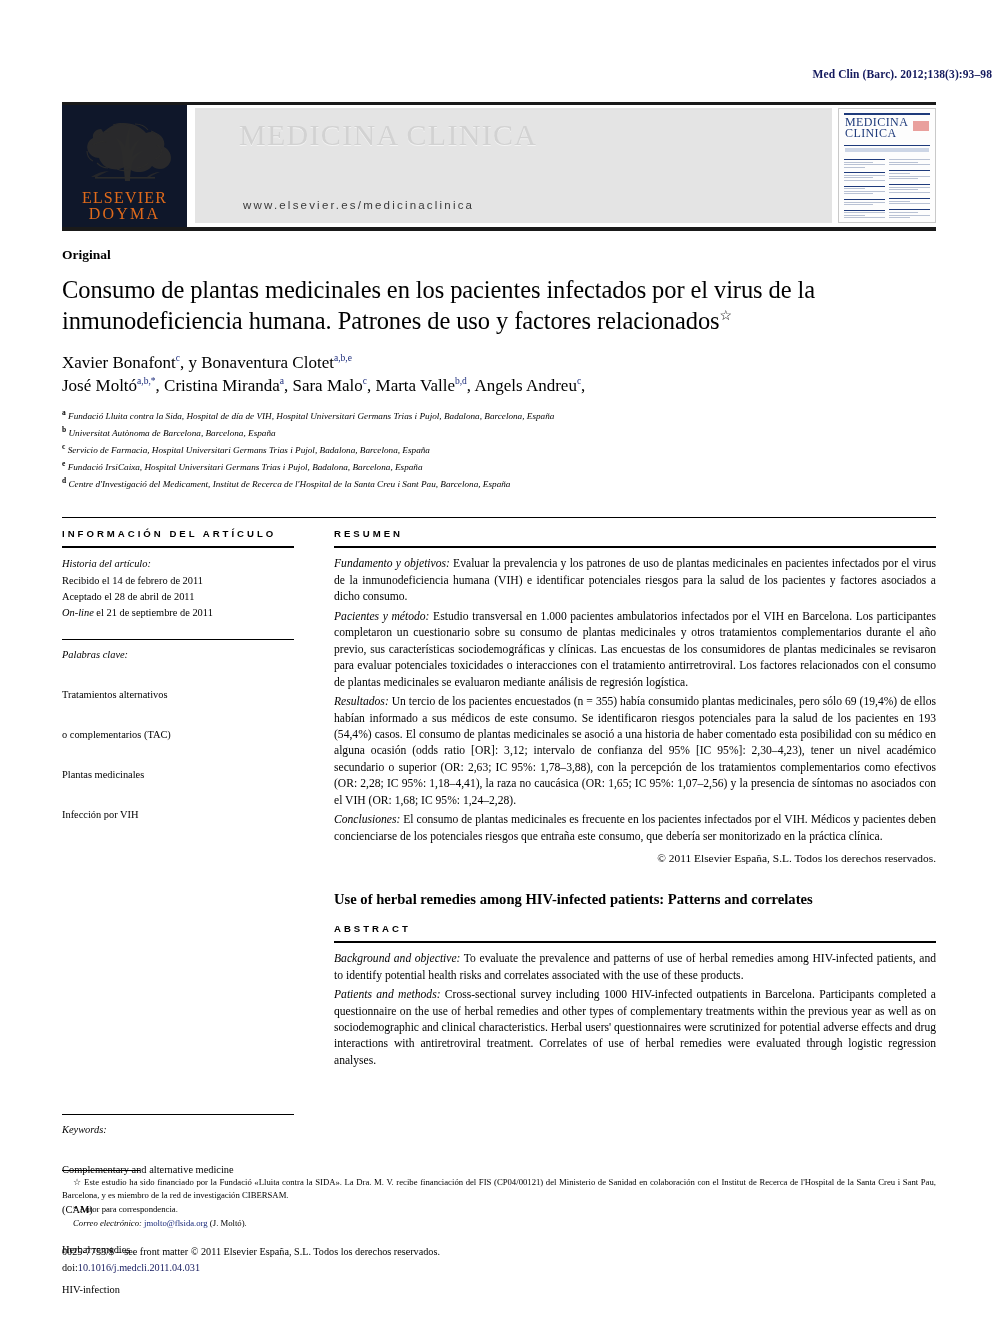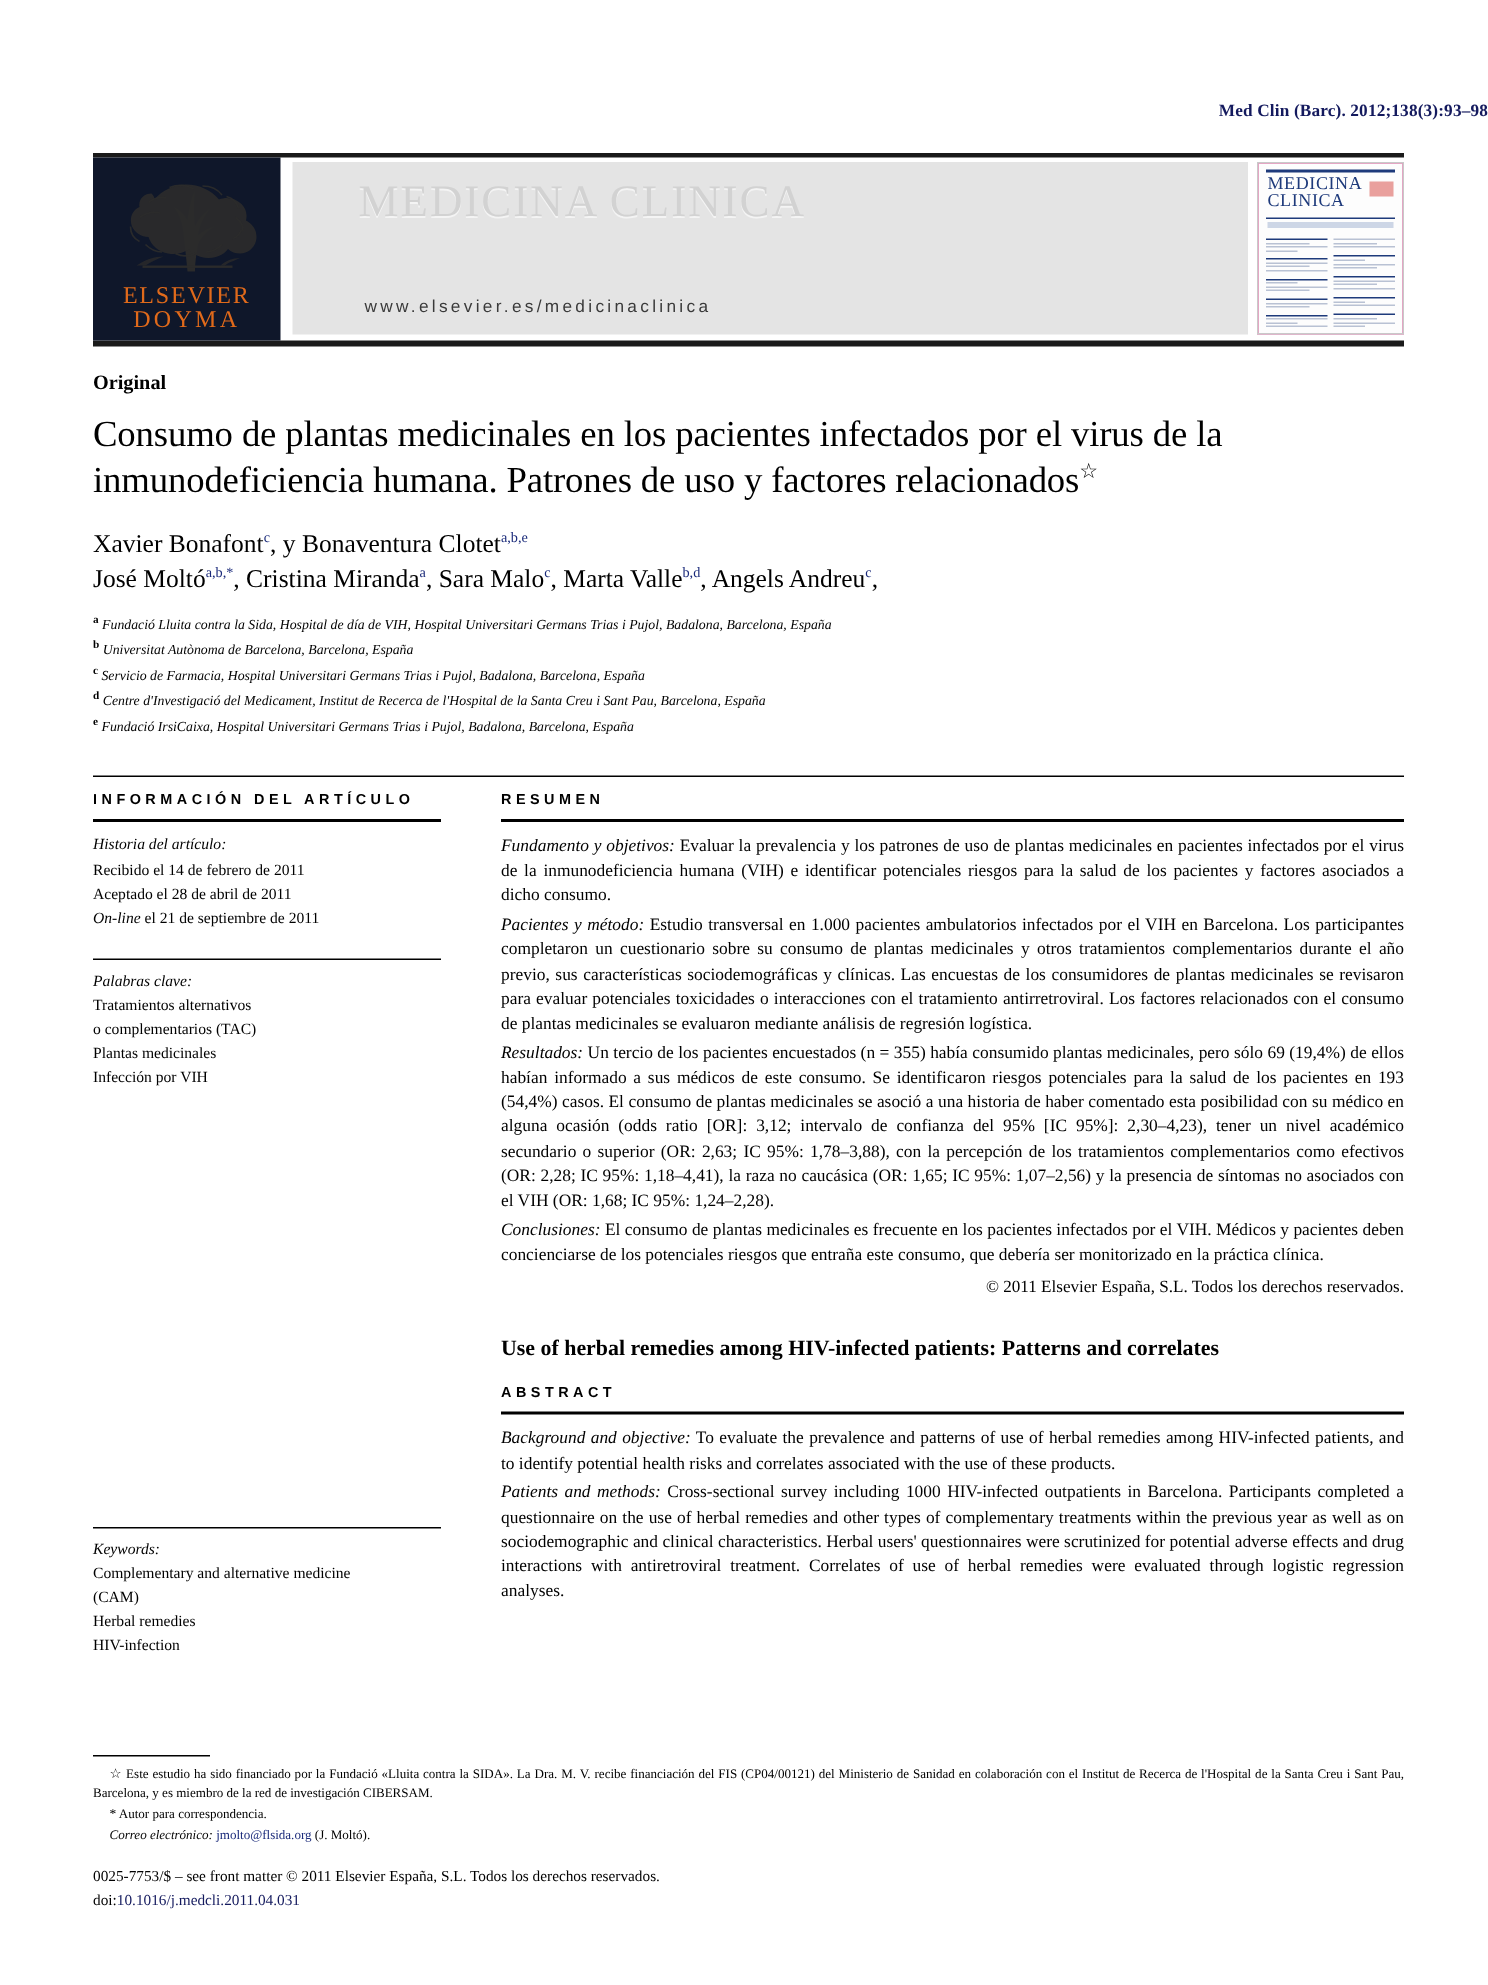--- a/index.html
+++ b/index.html
@@ -123,21 +123,21 @@
     font-family:"Liberation Sans","DejaVu Sans",sans-serif;
     font-size:9.6px;font-weight:bold;letter-spacing:3px;
     text-transform:uppercase;
   }
   .hr-thin{border-top:1px solid #000;margin:8px 0 7px 0;}
   .hr-thick{border-top:2px solid #000;margin:7px 0 8px 0;}
   .meta-label{font-style:italic;font-size:10.4px;line-height:1.55;}
   .meta-line{font-size:10.4px;line-height:1.55;}
   .meta-line em{font-style:italic;}
   .kw-block{margin-top:18px;}
-  .kw-line{font-size:10.4px;line-height:1.55;}
+  .kw-line{font-size:10.4px;line-height:1.55;margin-top:24px;}
 
   .abs-p{
     font-size:11.6px;line-height:1.42;text-align:justify;
     margin:0 0 3px 0;
     font-family:"Liberation Serif",serif;
   }
   .abs-p .lead{font-style:italic;}
   .copy{
     font-size:11.4px;text-align:right;margin-top:7px;
   }
@@ -263,22 +263,22 @@
 
     <div class="authors">
       <div id="author-line-2"><span>Xavier Bonafont</span><sup>c</sup>, <span>y Bonaventura Clotet</span><sup>a,b,e</sup></div>
       <div id="author-line-1"><span>José Moltó</span><sup>a,b,*</sup>, <span>Cristina Miranda</span><sup>a</sup>, <span>Sara Malo</span><sup>c</sup>, <span>Marta Valle</span><sup>b,d</sup>, <span>Angels Andreu</span><sup>c</sup>,</div>
     </div>
 
     <div class="affils" id="affiliation-list">
         <div class="affil"><sup>a</sup> Fundació Lluita contra la Sida, Hospital de día de VIH, Hospital Universitari Germans Trias i Pujol, Badalona, Barcelona, España</div>
         <div class="affil"><sup>b</sup> Universitat Autònoma de Barcelona, Barcelona, España</div>
         <div class="affil"><sup>c</sup> Servicio de Farmacia, Hospital Universitari Germans Trias i Pujol, Badalona, Barcelona, España</div>
+        <div class="affil"><sup>e</sup> Fundació IrsiCaixa, Hospital Universitari Germans Trias i Pujol, Badalona, Barcelona, España</div>
         <div class="affil"><sup>d</sup> Centre d'Investigació del Medicament, Institut de Recerca de l'Hospital de la Santa Creu i Sant Pau, Barcelona, España</div>
-        <div class="affil"><sup>e</sup> Fundació IrsiCaixa, Hospital Universitari Germans Trias i Pujol, Badalona, Barcelona, España</div>
       </div>
   </div>
 
   <div class="cols">
 
     <div class="colL">
       <div class="smallcaps">INFORMACIÓN DEL ARTÍCULO</div>
       <div class="hr-thick"></div>
       <div class="meta-label">Historia del artículo:</div>
       <div class="meta-line">Recibido el 14 de febrero de 2011</div>

